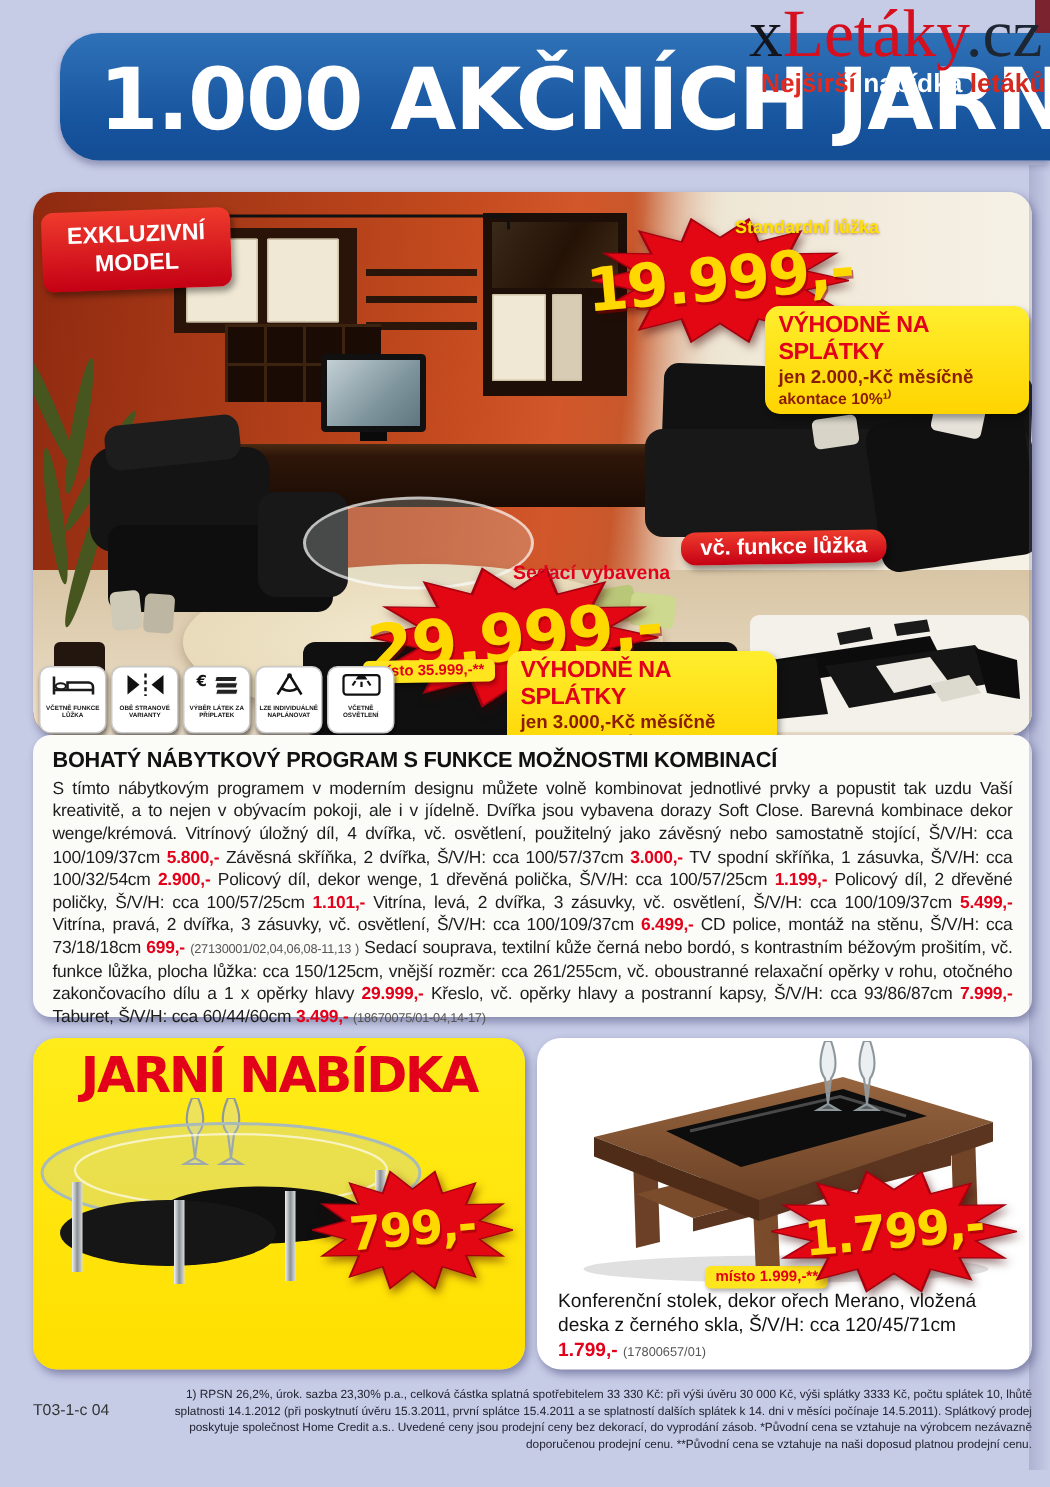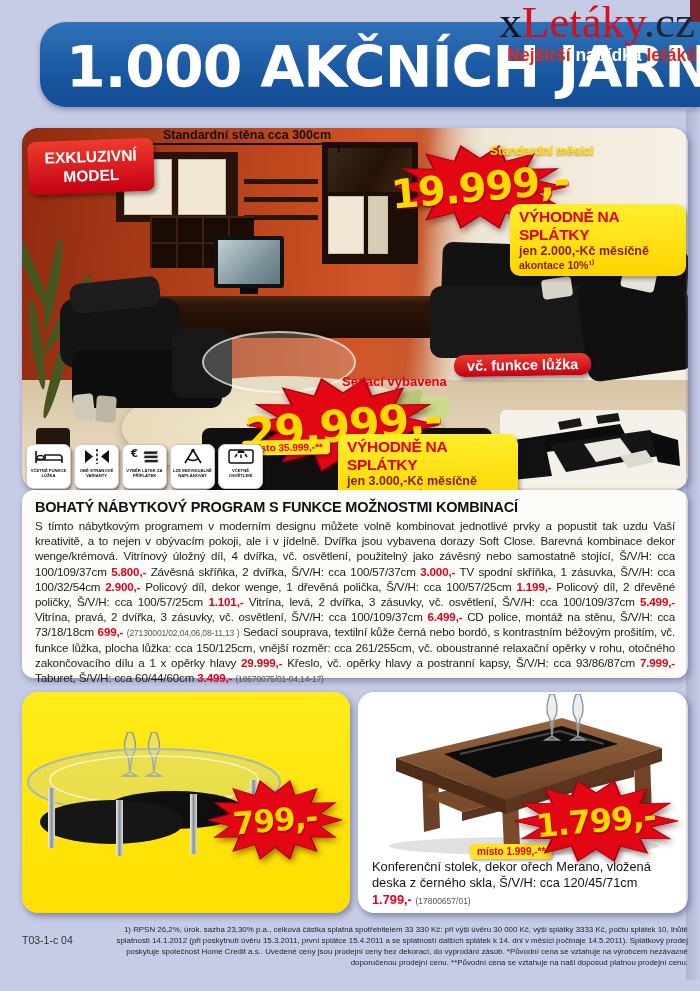--- a/index.html
+++ b/index.html
@@ -200,30 +200,29 @@
       <polygon points="8,32 44,28 52,66 12,70" fill="#111"></polygon>
       <polygon points="50,34 150,20 170,44 66,62" fill="#151515"></polygon>
       <polygon points="150,22 178,30 180,56 158,52" fill="#0c0c0c"></polygon>
       <polygon points="58,12 80,8 82,16 60,20" fill="#1a1a1a"></polygon>
       <polygon points="96,6 118,3 120,11 98,14" fill="#1a1a1a"></polygon>
       <polygon points="84,34 120,28 132,44 96,52" fill="#eceae2"></polygon>
       <polygon points="120,46 146,40 154,52 128,58" fill="#dcd9cf"></polygon>
     </svg>
   </div>
 
-  <div id="dim-label">Standardní stěna cca 300cm</div>
   <div id="dim-bracket"></div>
   <div id="dim-dash"></div>
 
   <div class="badge-red" id="excl-badge">
     <div>EXKLUZIVNÍ</div>
     <div>MODEL</div>
   </div>
 
-  <div id="wall-price-label">Standardní měsíci</div>
+  <div id="wall-price-label">Standardní lůžka</div>
   <div class="star" id="star1">
     <svg viewBox="0 0 100 100" preserveAspectRatio="none">
         <use href="#starpoly"></use>
       </svg>
     <span class="pr">19.999,-</span>
   </div>
   <div class="payoff" id="payoff1">
     <div class="pt">VÝHODNĚ NA SPLÁTKY</div>
     <div class="pm">jen 2.000,-Kč měsíčně</div>
     <div class="pd">akontace 10%¹⁾</div>
@@ -290,20 +289,21 @@
     </div>
   </div>
 </div>
 
 <div class="abs" id="desc">
   <h2>BOHATÝ NÁBYTKOVÝ PROGRAM S FUNKCE MOŽNOSTMI KOMBINACÍ</h2>
   <div class="body"><span>S tímto nábytkovým programem v moderním designu můžete volně kombinovat jednotlivé prvky a popustit tak uzdu Vaší kreativitě, a to nejen v obývacím pokoji, ale i v jídelně. Dvířka jsou vybavena dorazy Soft Close. Barevná kombinace dekor wenge/krémová. Vitrínový úložný díl, 4 dvířka, vč. osvětlení, použitelný jako závěsný nebo samostatně stojící, Š/V/H: cca 100/109/37cm </span><span class="seg-p">5.800,-</span><span> Závěsná skříňka, 2 dvířka, Š/V/H: cca 100/57/37cm </span><span class="seg-p">3.000,-</span><span> TV spodní skříňka, 1 zásuvka, Š/V/H: cca 100/32/54cm </span><span class="seg-p">2.900,-</span><span> Policový díl, dekor wenge, 1 dřevěná polička, Š/V/H: cca 100/57/25cm </span><span class="seg-p">1.199,-</span><span> Policový díl, 2 dřevěné poličky, Š/V/H: cca 100/57/25cm </span><span class="seg-p">1.101,-</span><span> Vitrína, levá, 2 dvířka, 3 zásuvky, vč. osvětlení, Š/V/H: cca 100/109/37cm </span><span class="seg-p">5.499,-</span><span> Vitrína, pravá, 2 dvířka, 3 zásuvky, vč. osvětlení, Š/V/H: cca 100/109/37cm </span><span class="seg-p">6.499,-</span><span> CD police, montáž na stěnu, Š/V/H: cca 73/18/18cm </span><span class="seg-p">699,-</span><span> </span><span class="seg-c">(27130001/02,04,06,08-11,13 )</span><span> Sedací souprava, textilní kůže černá nebo bordó, s kontrastním béžovým prošitím, vč. funkce lůžka, plocha lůžka: cca 150/125cm, vnější rozměr: cca 261/255cm, vč. oboustranné relaxační opěrky v rohu, otočného zakončovacího dílu a 1 x opěrky hlavy </span><span class="seg-p">29.999,-</span><span> Křeslo, vč. opěrky hlavy a postranní kapsy, Š/V/H: cca 93/86/87cm </span><span class="seg-p">7.999,-</span><span> Taburet, Š/V/H: cca 60/44/60cm </span><span class="seg-p">3.499,-</span><span> </span><span class="seg-c">(18670075/01-04,14-17)</span></div>
 </div>
 
 <div class="abs" id="spring">
+  <h2>JARNÍ NABÍDKA</h2>
   <svg id="glass-table-svg" width="266" height="126" viewBox="0 0 266 126">
     <g stroke="#8d979c" fill="rgba(205,215,220,.35)" stroke-width="1.4">
       <path d="M104,0 q-7,16 0,24 l2,16 l-7,4 h14 l-7,-4 l2,-16 q7,-8 0,-24 z"></path>
       <path d="M128,0 q-7,16 0,24 l2,16 l-7,4 h14 l-7,-4 l2,-16 q7,-8 0,-24 z"></path>
     </g>
     <ellipse cx="130" cy="50" rx="126" ry="33" fill="rgba(190,205,205,.32)" stroke="#a9baba" stroke-width="2"></ellipse>
     <ellipse cx="130" cy="48" rx="104" ry="24" fill="none" stroke="rgba(255,255,255,.65)" stroke-width="1.5"></ellipse>
     <ellipse cx="150" cy="78" rx="70" ry="19" fill="#0f0f0f"></ellipse>
     <ellipse cx="88" cy="90" rx="72" ry="22" fill="#161616"></ellipse>
     <g fill="url(#chrome)">

